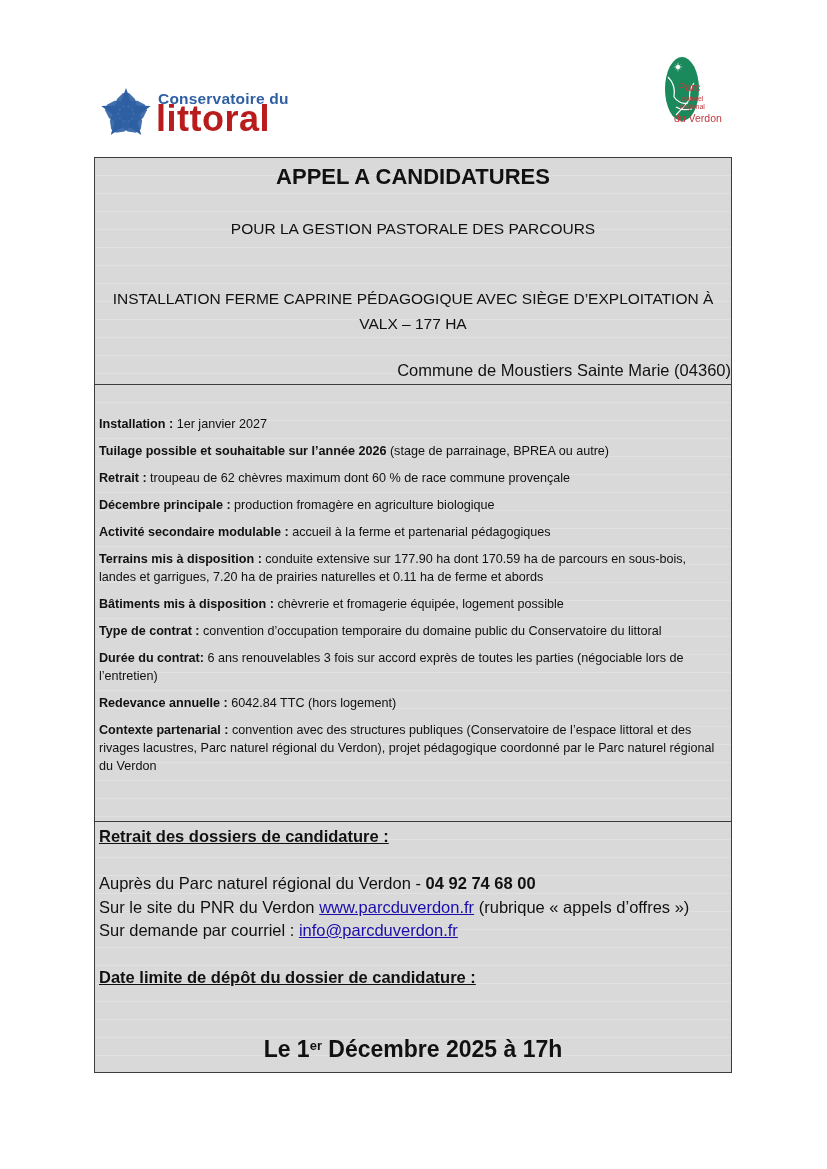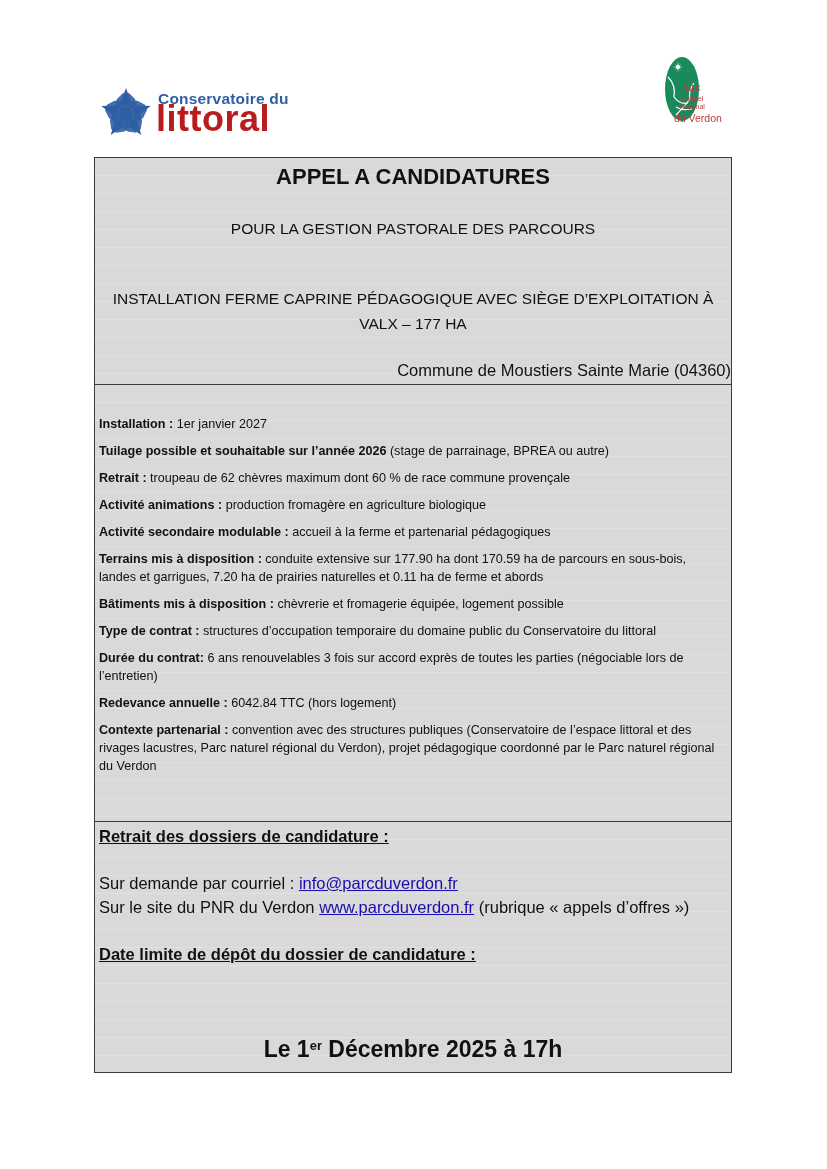--- a/index.html
+++ b/index.html
@@ -92,35 +92,36 @@
   <div class="sub sub4">VALX – 177 HA</div>
   <div class="sub sub5">Commune de Moustiers Sainte Marie (04360)</div>
 </div>
 
 <div class="box box2">
   <div class="row-lines"></div>
   <div class="items">
     <div class="item"><b>Installation :</b><span> 1er janvier 2027</span></div>
     <div class="item"><b>Tuilage possible et souhaitable sur l’année 2026</b><span> (stage de parrainage, BPREA ou autre)</span></div>
     <div class="item"><b>Retrait :</b><span> troupeau de 62 chèvres maximum dont 60 % de race commune provençale</span></div>
-    <div class="item"><b>Activité animations :</b><span> production fromagère en agriculture biologique</span></div>
+    <div class="item"><b>Décembre principale :</b><span> production fromagère en agriculture biologique</span></div>
     <div class="item"><b>Activité secondaire modulable :</b><span> accueil à la ferme et partenarial pédagogiques</span></div>
     <div class="item"><b>Terrains mis à disposition :</b><span> conduite extensive sur 177.90 ha dont 170.59 ha de parcours en sous-bois, landes et garrigues, 7.20 ha de prairies naturelles et 0.11 ha de ferme et abords</span></div>
     <div class="item"><b>Bâtiments mis à disposition :</b><span> chèvrerie et fromagerie équipée, logement possible</span></div>
-    <div class="item"><b>Type de contrat :</b><span> structures d’occupation temporaire du domaine public du Conservatoire du littoral</span></div>
+    <div class="item"><b>Type de contrat :</b><span> convention d’occupation temporaire du domaine public du Conservatoire du littoral</span></div>
     <div class="item"><b>Durée du contrat:</b><span> 6 ans renouvelables 3 fois sur accord exprès de toutes les parties (négociable lors de l’entretien)</span></div>
     <div class="item"><b>Redevance annuelle :</b><span> 6042.84 TTC (hors logement)</span></div>
     <div class="item"><b>Contexte partenarial :</b><span> convention avec des structures publiques (Conservatoire de l’espace littoral et des rivages lacustres, Parc naturel régional du Verdon), projet pédagogique coordonné par le Parc naturel régional du Verdon</span></div>
   </div>
 </div>
 
 <div class="box box3">
   <div class="row-lines"></div>
   <div class="retrait">
     <div class="hd">Retrait des dossiers de candidature :</div>
     <div class="gap"></div>
+    <div><span>Auprès du Parc naturel régional du Verdon - </span><b>04 92 74 68 00</b></div>
+    <div><span>Sur le site du PNR du Verdon </span><a href="#">www.parcduverdon.fr</a><span> (rubrique « appels d’offres »)</span></div>
     <div><span>Sur demande par courriel : </span><a href="#">info@parcduverdon.fr</a></div>
-    <div><span>Sur le site du PNR du Verdon </span><a href="#">www.parcduverdon.fr</a><span> (rubrique « appels d’offres »)</span></div>
     <div class="gap"></div>
     <div class="hd">Date limite de dépôt du dossier de candidature :</div>
   </div>
   <div class="deadline"><span>Le 1</span><sup>er</sup><span> Décembre 2025 à 17h</span></div>
 </div>
 
 </body></html>

